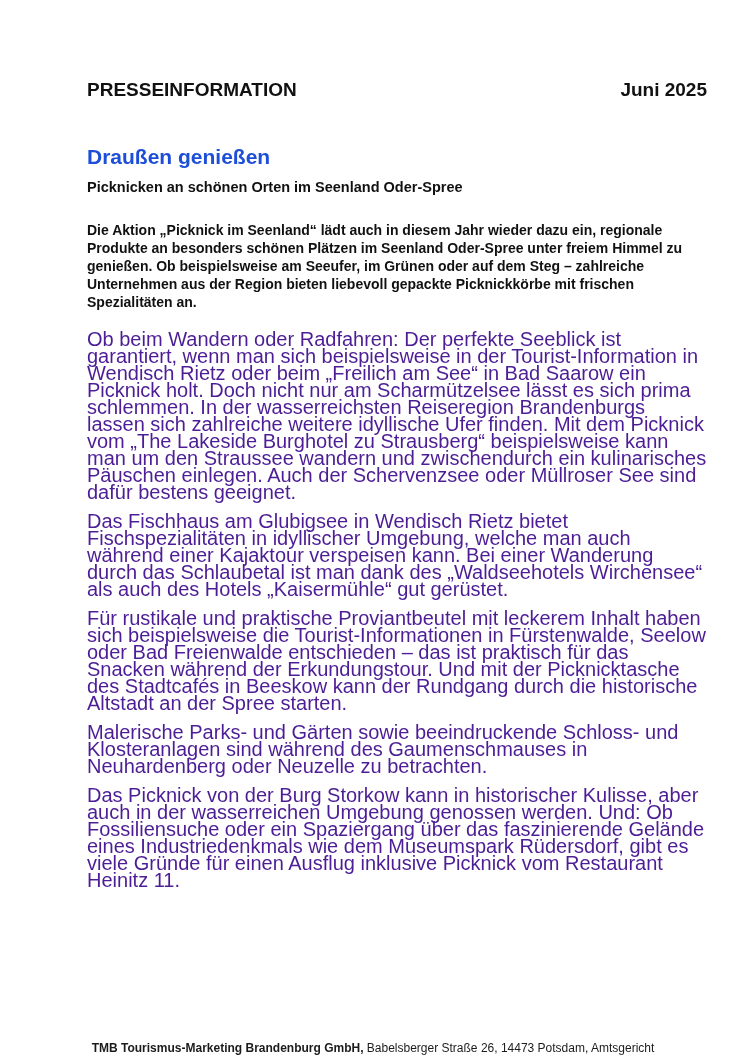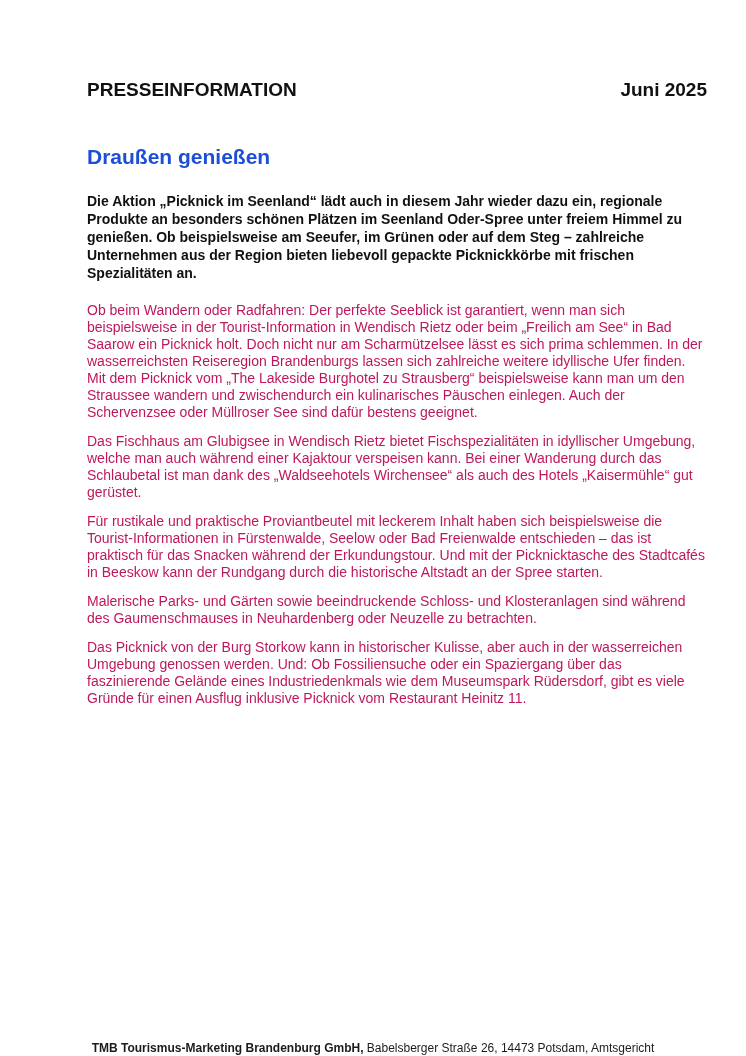--- a/index.html
+++ b/index.html
@@ -59,24 +59,24 @@
 
   .lead {
     margin-top:24px;
     font-size:14px;
     font-weight:bold;
     line-height:18px;
     color:#111;
   }
 
   .body-text p {
-    font-size:14px;
+    font-size:20px;
     line-height:17px;
     margin-top:12px;
-    color:#be185d;
+    color:#4c1d95;
   }
   .body-text p.first-body { margin-top:20px; }
 
   
   .imprint {
     position:absolute;
     left:0; right:0;
     top:963px;
     text-align:center;
   }
@@ -101,20 +101,21 @@
 
 
   <div class="content">
 
     <div class="press-header">
       <span>PRESSEINFORMATION</span>
       <span>Juni 2025</span>
     </div>
 
     <h1 class="title">Draußen genießen</h1>
+    <h2 class="subtitle">Picknicken an schönen Orten im Seenland Oder-Spree</h2>
 
     <p class="lead">Die Aktion „Picknick im Seenland“ lädt auch in diesem Jahr wieder dazu ein, regionale Produkte an besonders schönen Plätzen im Seenland Oder-Spree unter freiem Himmel zu genießen. Ob beispielsweise am Seeufer, im Grünen oder auf dem Steg – zahlreiche Unternehmen aus der Region bieten liebevoll gepackte Picknickkörbe mit frischen Spezialitäten an.</p>
 
     <div class="body-text">
       <p class="first-body">Ob beim Wandern oder Radfahren: Der perfekte Seeblick ist garantiert, wenn man sich beispielsweise in der Tourist-Information in Wendisch Rietz oder beim „Freilich am See“ in Bad Saarow ein Picknick holt. Doch nicht nur am Scharmützelsee lässt es sich prima schlemmen. In der wasserreichsten Reiseregion Brandenburgs lassen sich zahlreiche weitere idyllische Ufer finden. Mit dem Picknick vom „The Lakeside Burghotel zu Strausberg“ beispielsweise kann man um den Straussee wandern und zwischendurch ein kulinarisches Päuschen einlegen. Auch der Schervenzsee oder Müllroser See sind dafür bestens geeignet.</p>
       <p>Das Fischhaus am Glubigsee in Wendisch Rietz bietet Fischspezialitäten in idyllischer Umgebung, welche man auch während einer Kajaktour verspeisen kann. Bei einer Wanderung durch das Schlaubetal ist man dank des „Waldseehotels Wirchensee“ als auch des Hotels „Kaisermühle“ gut gerüstet.</p>
       <p>Für rustikale und praktische Proviantbeutel mit leckerem Inhalt haben sich beispielsweise die Tourist-Informationen in Fürstenwalde, Seelow oder Bad Freienwalde entschieden – das ist praktisch für das Snacken während der Erkundungstour. Und mit der Picknicktasche des Stadtcafés in Beeskow kann der Rundgang durch die historische Altstadt an der Spree starten.</p>
       <p>Malerische Parks- und Gärten sowie beeindruckende Schloss- und Klosteranlagen sind während des Gaumenschmauses in Neuhardenberg oder Neuzelle zu betrachten.</p>
       <p>Das Picknick von der Burg Storkow kann in historischer Kulisse, aber auch in der wasserreichen Umgebung genossen werden. Und: Ob Fossiliensuche oder ein Spaziergang über das faszinierende Gelände eines Industriedenkmals wie dem Museumspark Rüdersdorf, gibt es viele Gründe für einen Ausflug inklusive Picknick vom Restaurant Heinitz 11.</p>
     </div>

